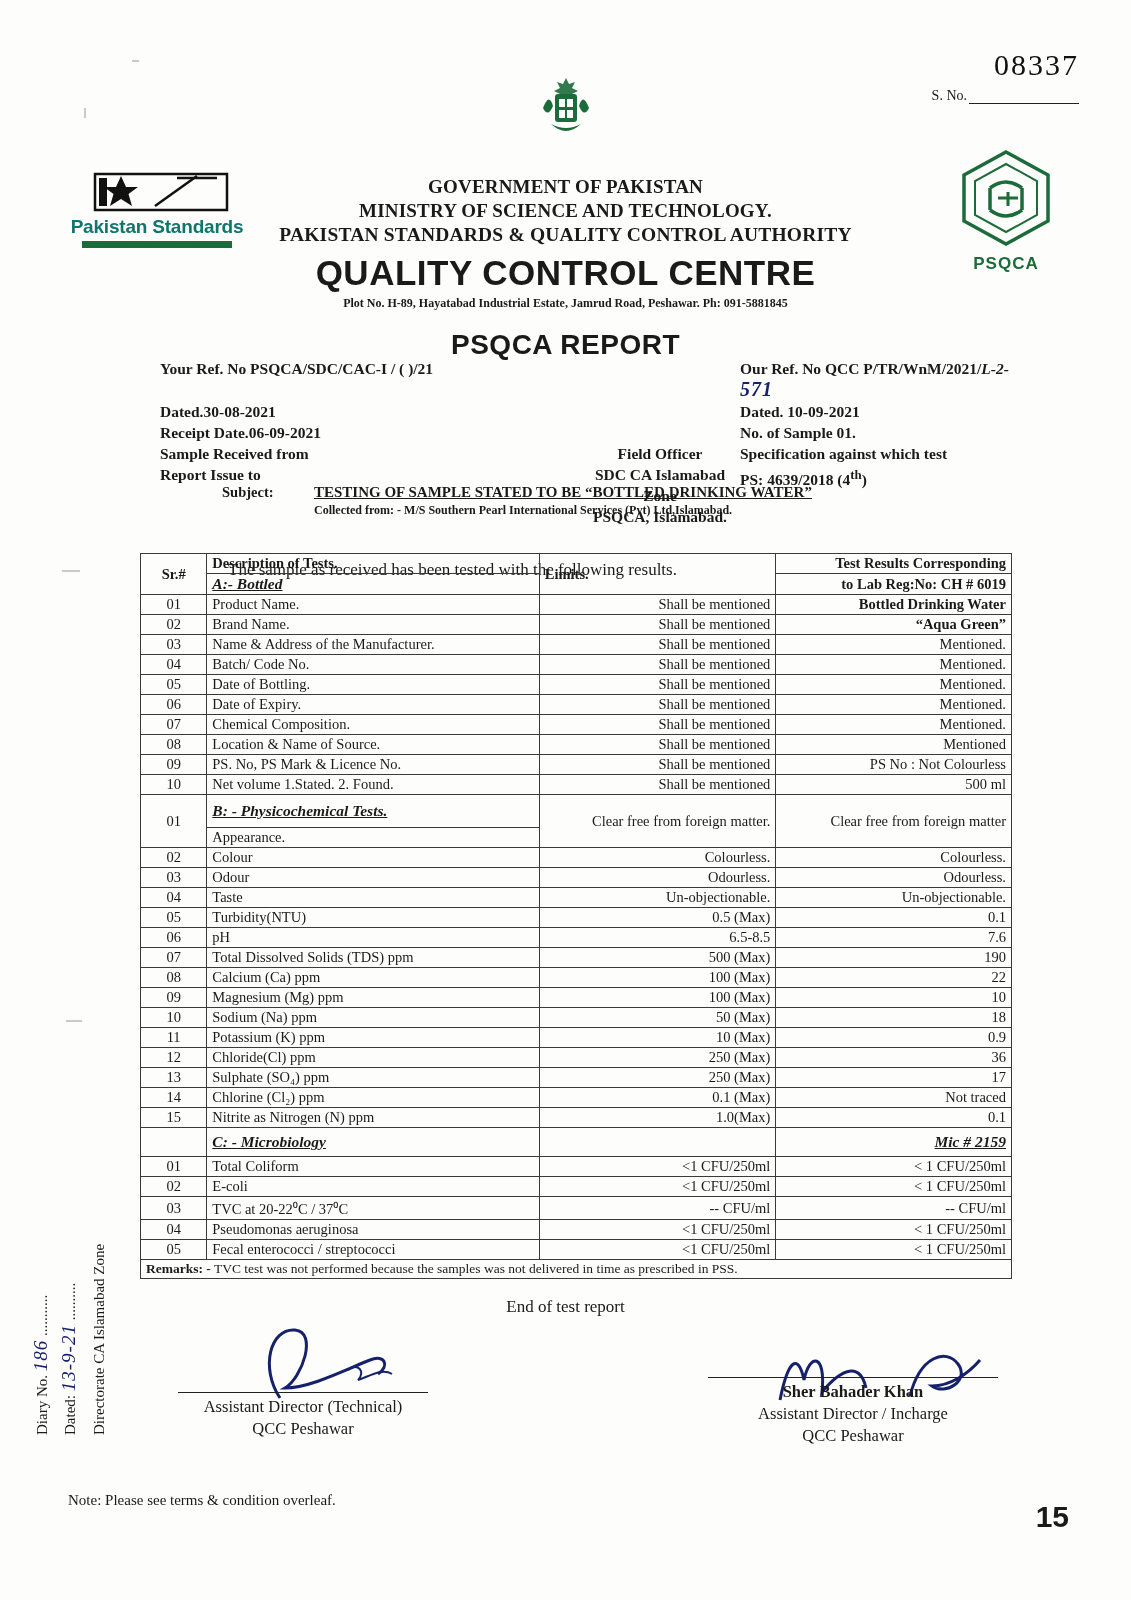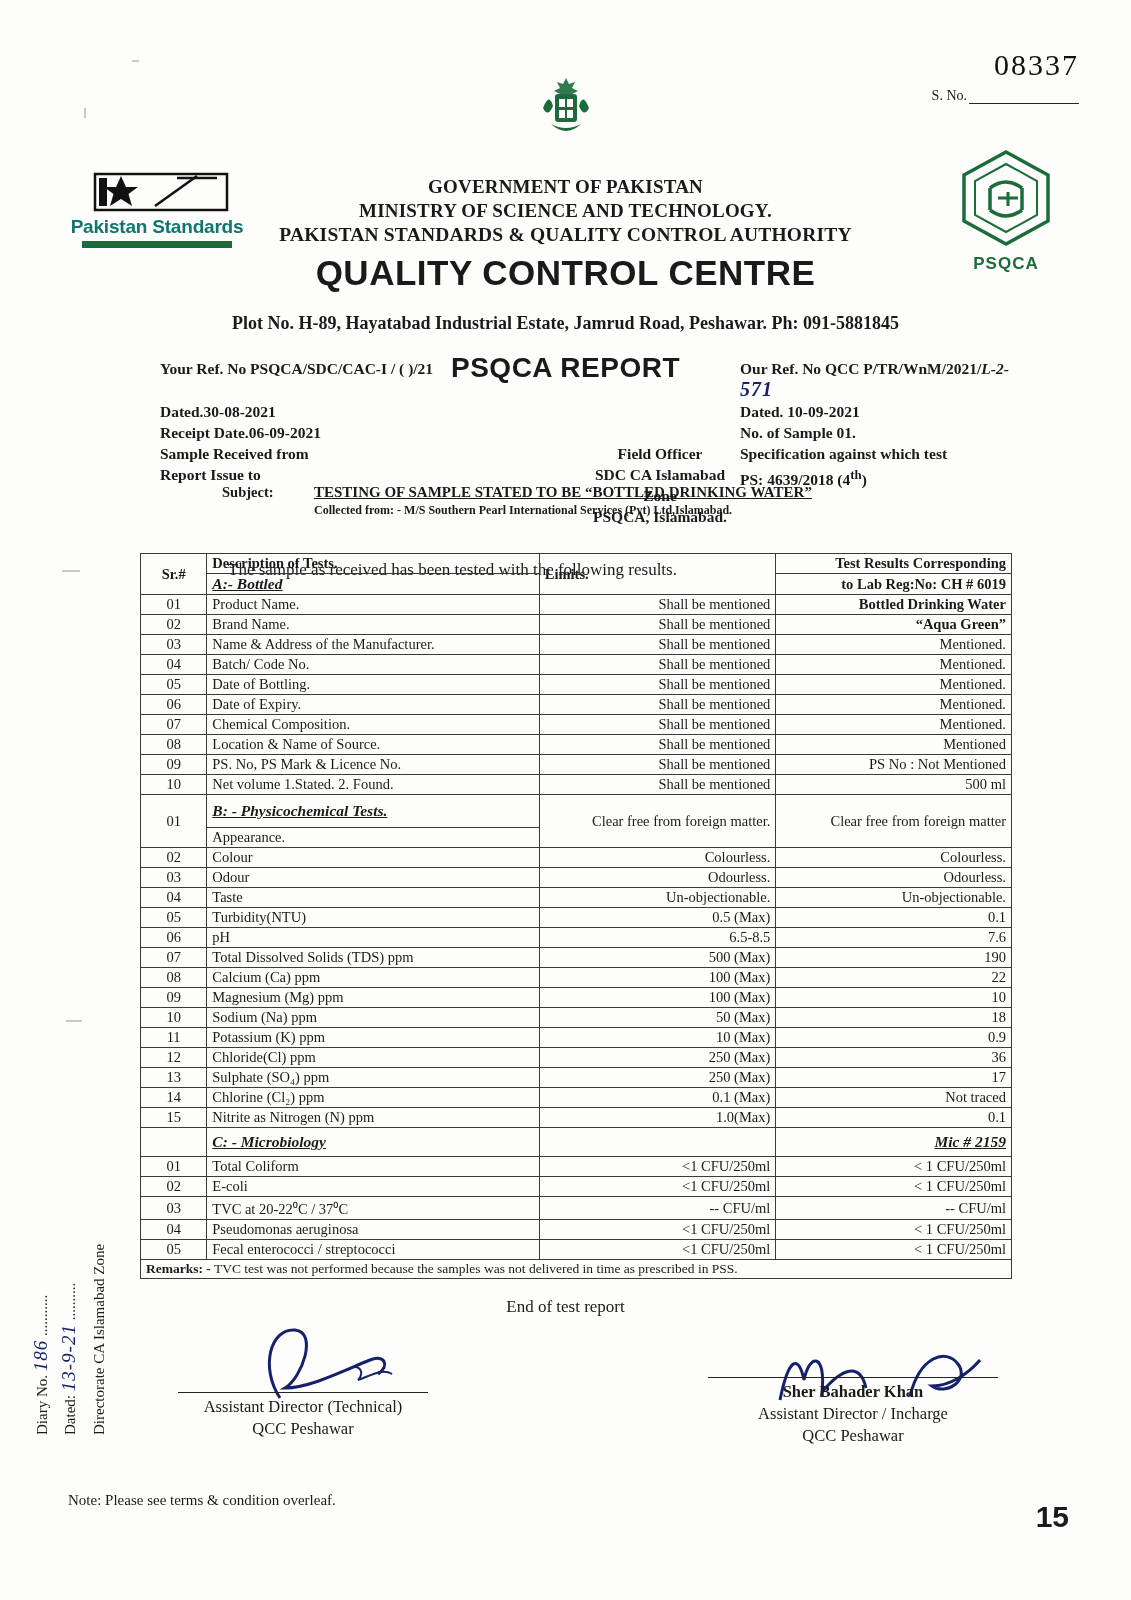--- a/index.html
+++ b/index.html
@@ -121,22 +121,22 @@
   .qcc-title {
     font-family: "Liberation Sans", sans-serif;
     font-weight: bold;
     font-size: 35px;
     letter-spacing: 0.5px;
     margin-top: 6px;
   }
   .addr {
     font-family: "Liberation Serif", serif;
     font-weight: bold;
-    font-size: 18px;
-    margin-top: 20px;
+    font-size: 12px;
+    margin-top: 3px;
   }
   .test-report {
     font-family: "Liberation Sans", sans-serif;
     font-weight: bold;
     font-size: 28px;
     margin-top: 18px;
     letter-spacing: 0.5px;
   }
   
   .refblock {
@@ -477,21 +477,21 @@
       <tr>
         <td class="c-sr">08</td>
         <td class="c-desc">Location &amp; Name of Source.</td>
         <td class="c-lim">Shall be mentioned</td>
         <td class="c-res">Mentioned</td>
       </tr>
       <tr>
         <td class="c-sr">09</td>
         <td class="c-desc">PS. No, PS Mark  &amp; Licence No.</td>
         <td class="c-lim">Shall be mentioned</td>
-        <td class="c-res">PS  No : Not Mentioned</td>
+        <td class="c-res">PS  No : Not Colourless</td>
       </tr>
       <tr>
         <td class="c-sr">10</td>
         <td class="c-desc">Net volume   1.Stated. 2. Found.</td>
         <td class="c-lim">Shall be mentioned</td>
         <td class="c-res">500 ml</td>
       </tr>
 
       <tr class="row-tall">
         <td class="c-sr" rowspan="2">01</td>

